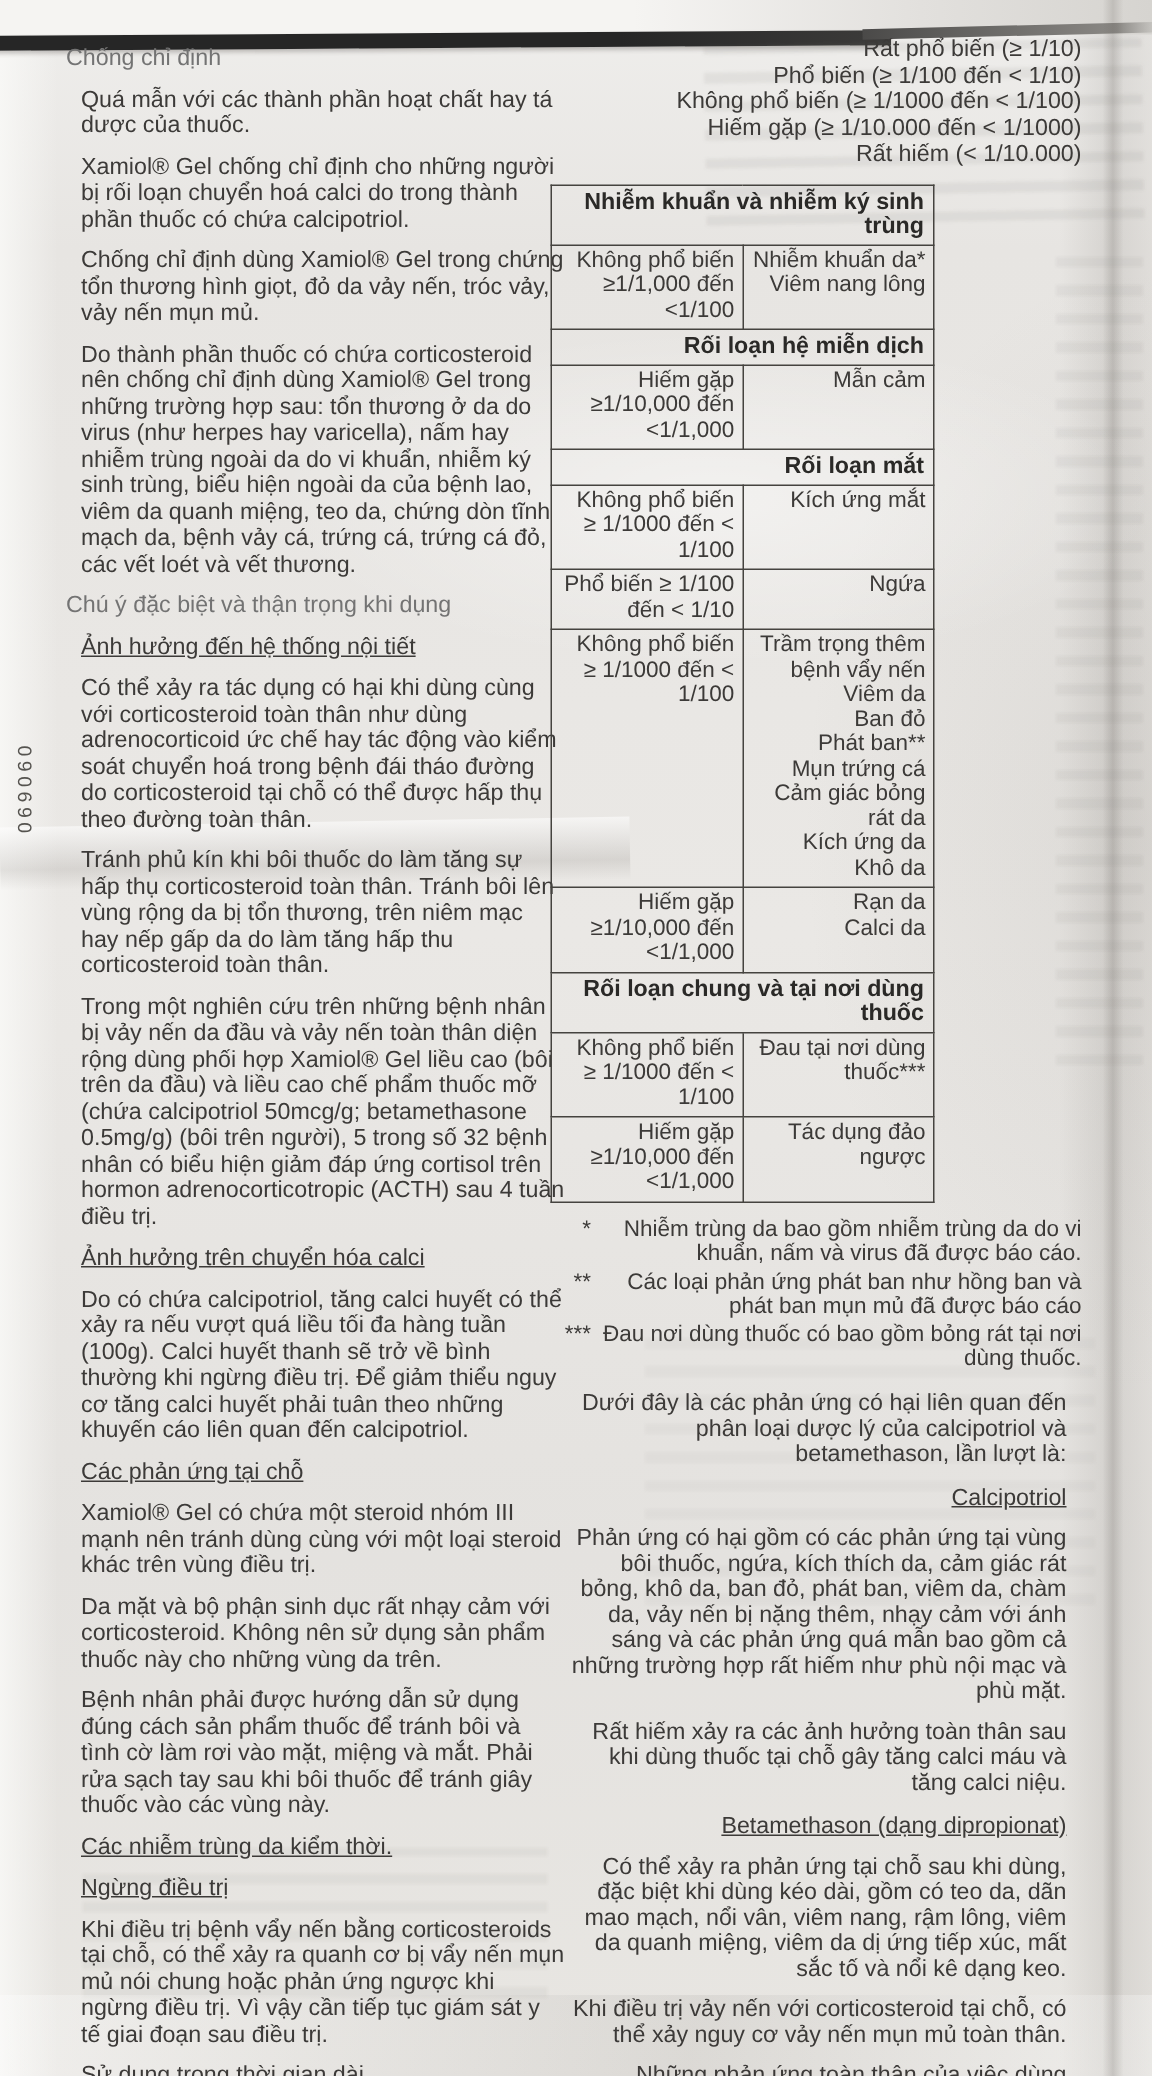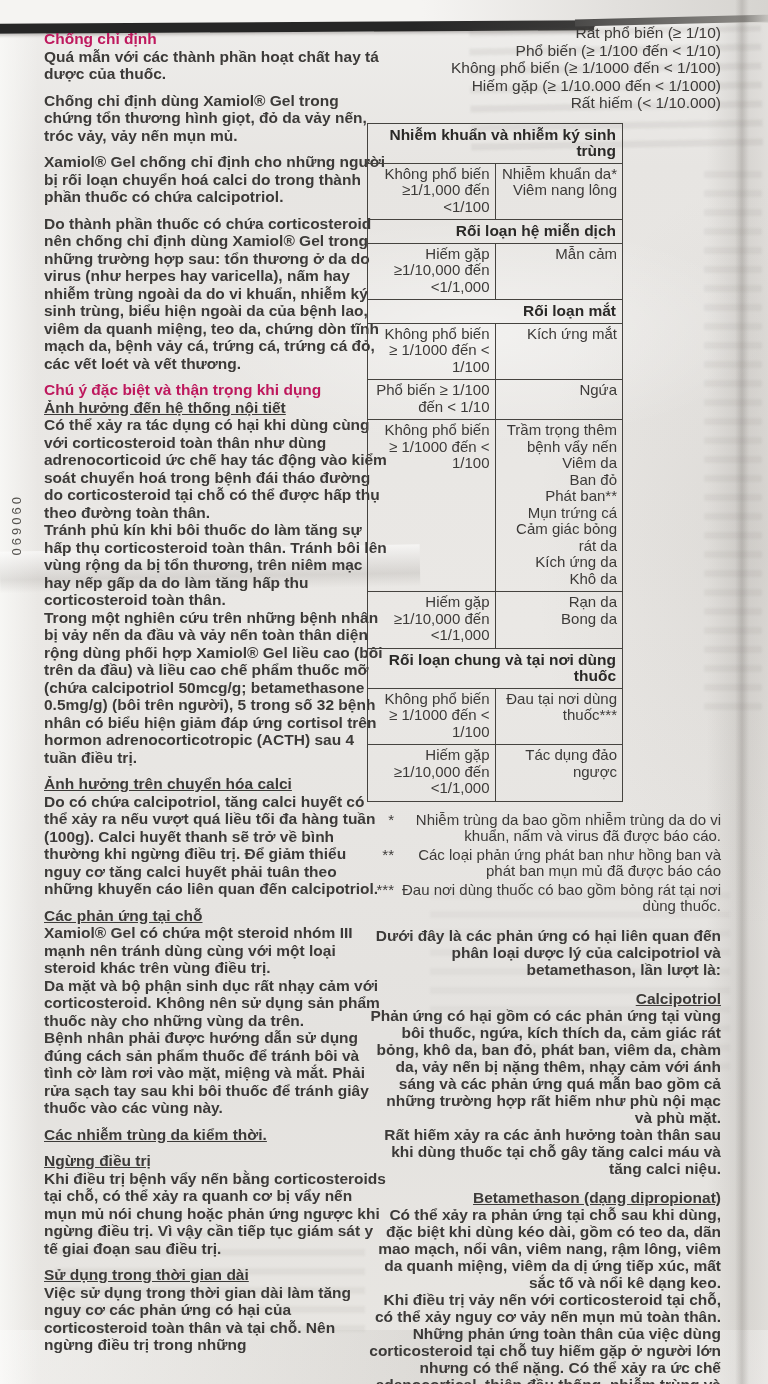--- a/index.html
+++ b/index.html
@@ -39,25 +39,25 @@
   .side-code{
     position:absolute;left:24px;top:497px;
     transform:rotate(90deg);transform-origin:left top;
     font-size:13px;letter-spacing:3px;color:#55534f;white-space:nowrap;
   }
 
   .col{position:absolute;font-size:15.5px;line-height:17.5px;}
   .col-left{left:44px;top:30px;width:343px;}
   .col-right{left:367px;top:24px;width:354px;line-height:17px;text-align:right;}
 
-  p{margin:0;font-weight:bold;}
+  p{margin:10px;}
   .gap{margin-top:9px;}
   section{margin:0;}
   .sect-gap{margin-top:9px;}
-  .h{font-size:15.5px;font-weight:bold;color:#be185d;margin:0;line-height:17.5px;}
+  .h{font-size:15.5px;font-weight:normal;color:#737373;margin:0;line-height:17.5px;}
   .sub{text-decoration:underline;}
 
   .freq-defs div{line-height:17.5px;}
 
   table.adr{border-collapse:collapse;width:256px;margin-top:11px;table-layout:fixed;}
   table.adr td{
     border:1.7px solid #45433f;padding:2px 5px 4px 6px;
     font-size:15px;line-height:16.5px;vertical-align:top;white-space:pre-line;
   }
   table.adr tr.sec td{font-weight:bold;font-size:15.5px;white-space:normal;padding:3px 6px;color:#2a2927;}
@@ -83,22 +83,22 @@
 <div class="fold-bottom"></div>
 <div class="crease-right"></div>
 
 <div class="side-code">090690</div>
 
 <div class="col col-left">
 
   <section>
     <p class="h">Chống chỉ định</p>
     <p>Quá mẫn với các thành phần hoạt chất hay tá dược của thuốc.</p>
+    <p class="gap">Xamiol® Gel chống chỉ định cho những người bị rối loạn chuyển hoá calci do trong thành phần thuốc có chứa calcipotriol.</p>
     <p class="gap">Chống chỉ định dùng Xamiol® Gel trong chứng tổn thương hình giọt, đỏ da vảy nến, tróc vảy, vảy nến mụn mủ.</p>
-    <p class="gap">Xamiol® Gel chống chỉ định cho những người bị rối loạn chuyển hoá calci do trong thành phần thuốc có chứa calcipotriol.</p>
     <p class="gap">Do thành phần thuốc có chứa corticosteroid nên chống chỉ định dùng Xamiol® Gel trong những trường hợp sau: tổn thương ở da do virus (như herpes hay varicella), nấm hay nhiễm trùng ngoài da do vi khuẩn, nhiễm ký sinh trùng, biểu hiện ngoài da của bệnh lao, viêm da quanh miệng, teo da, chứng dòn tĩnh mạch da, bệnh vảy cá, trứng cá, trứng cá đỏ, các vết loét và vết thương.</p>
   </section>
 
   <section class="sect-gap">
     <p class="h">Chú ý đặc biệt và thận trọng khi dụng</p>
     <p class="sub">Ảnh hưởng đến hệ thống nội tiết</p>
     <p>Có thể xảy ra tác dụng có hại khi dùng cùng với corticosteroid toàn thân như dùng adrenocorticoid ức chế hay tác động vào kiểm soát chuyển hoá trong bệnh đái tháo đường do corticosteroid tại chỗ có thể được hấp thụ theo đường toàn thân.</p>
     <p>Tránh phủ kín khi bôi thuốc do làm tăng sự hấp thụ corticosteroid toàn thân. Tránh bôi lên vùng rộng da bị tổn thương, trên niêm mạc hay nếp gấp da do làm tăng hấp thu corticosteroid toàn thân.</p>
     <p>Trong một nghiên cứu trên những bệnh nhân bị vảy nến da đầu và vảy nến toàn thân diện rộng dùng phối hợp Xamiol® Gel liều cao (bôi trên da đầu) và liều cao chế phẩm thuốc mỡ (chứa calcipotriol 50mcg/g; betamethasone 0.5mg/g) (bôi trên người), 5 trong số 32 bệnh nhân có biểu hiện giảm đáp ứng cortisol trên hormon adrenocorticotropic (ACTH) sau 4 tuần điều trị.</p>
   </section>
@@ -183,21 +183,21 @@
 Mụn trứng cá
 Cảm giác bỏng rát da
 Kích ứng da
 Khô da</td>
       </tr>
       <tr>
         <td class="c-freq">Hiếm gặp
 ≥1/10,000 đến
 &lt;1/1,000</td>
         <td>Rạn da
-Bong da</td>
+Calci da</td>
       </tr>
       <tr class="sec">
         <td colspan="2">Rối loạn chung và tại nơi dùng thuốc</td>
       </tr>
       <tr>
         <td class="c-freq">Không phổ biến
 ≥ 1/1000 đến &lt; 1/100</td>
         <td>Đau tại nơi dùng thuốc***</td>
       </tr>
       <tr>

